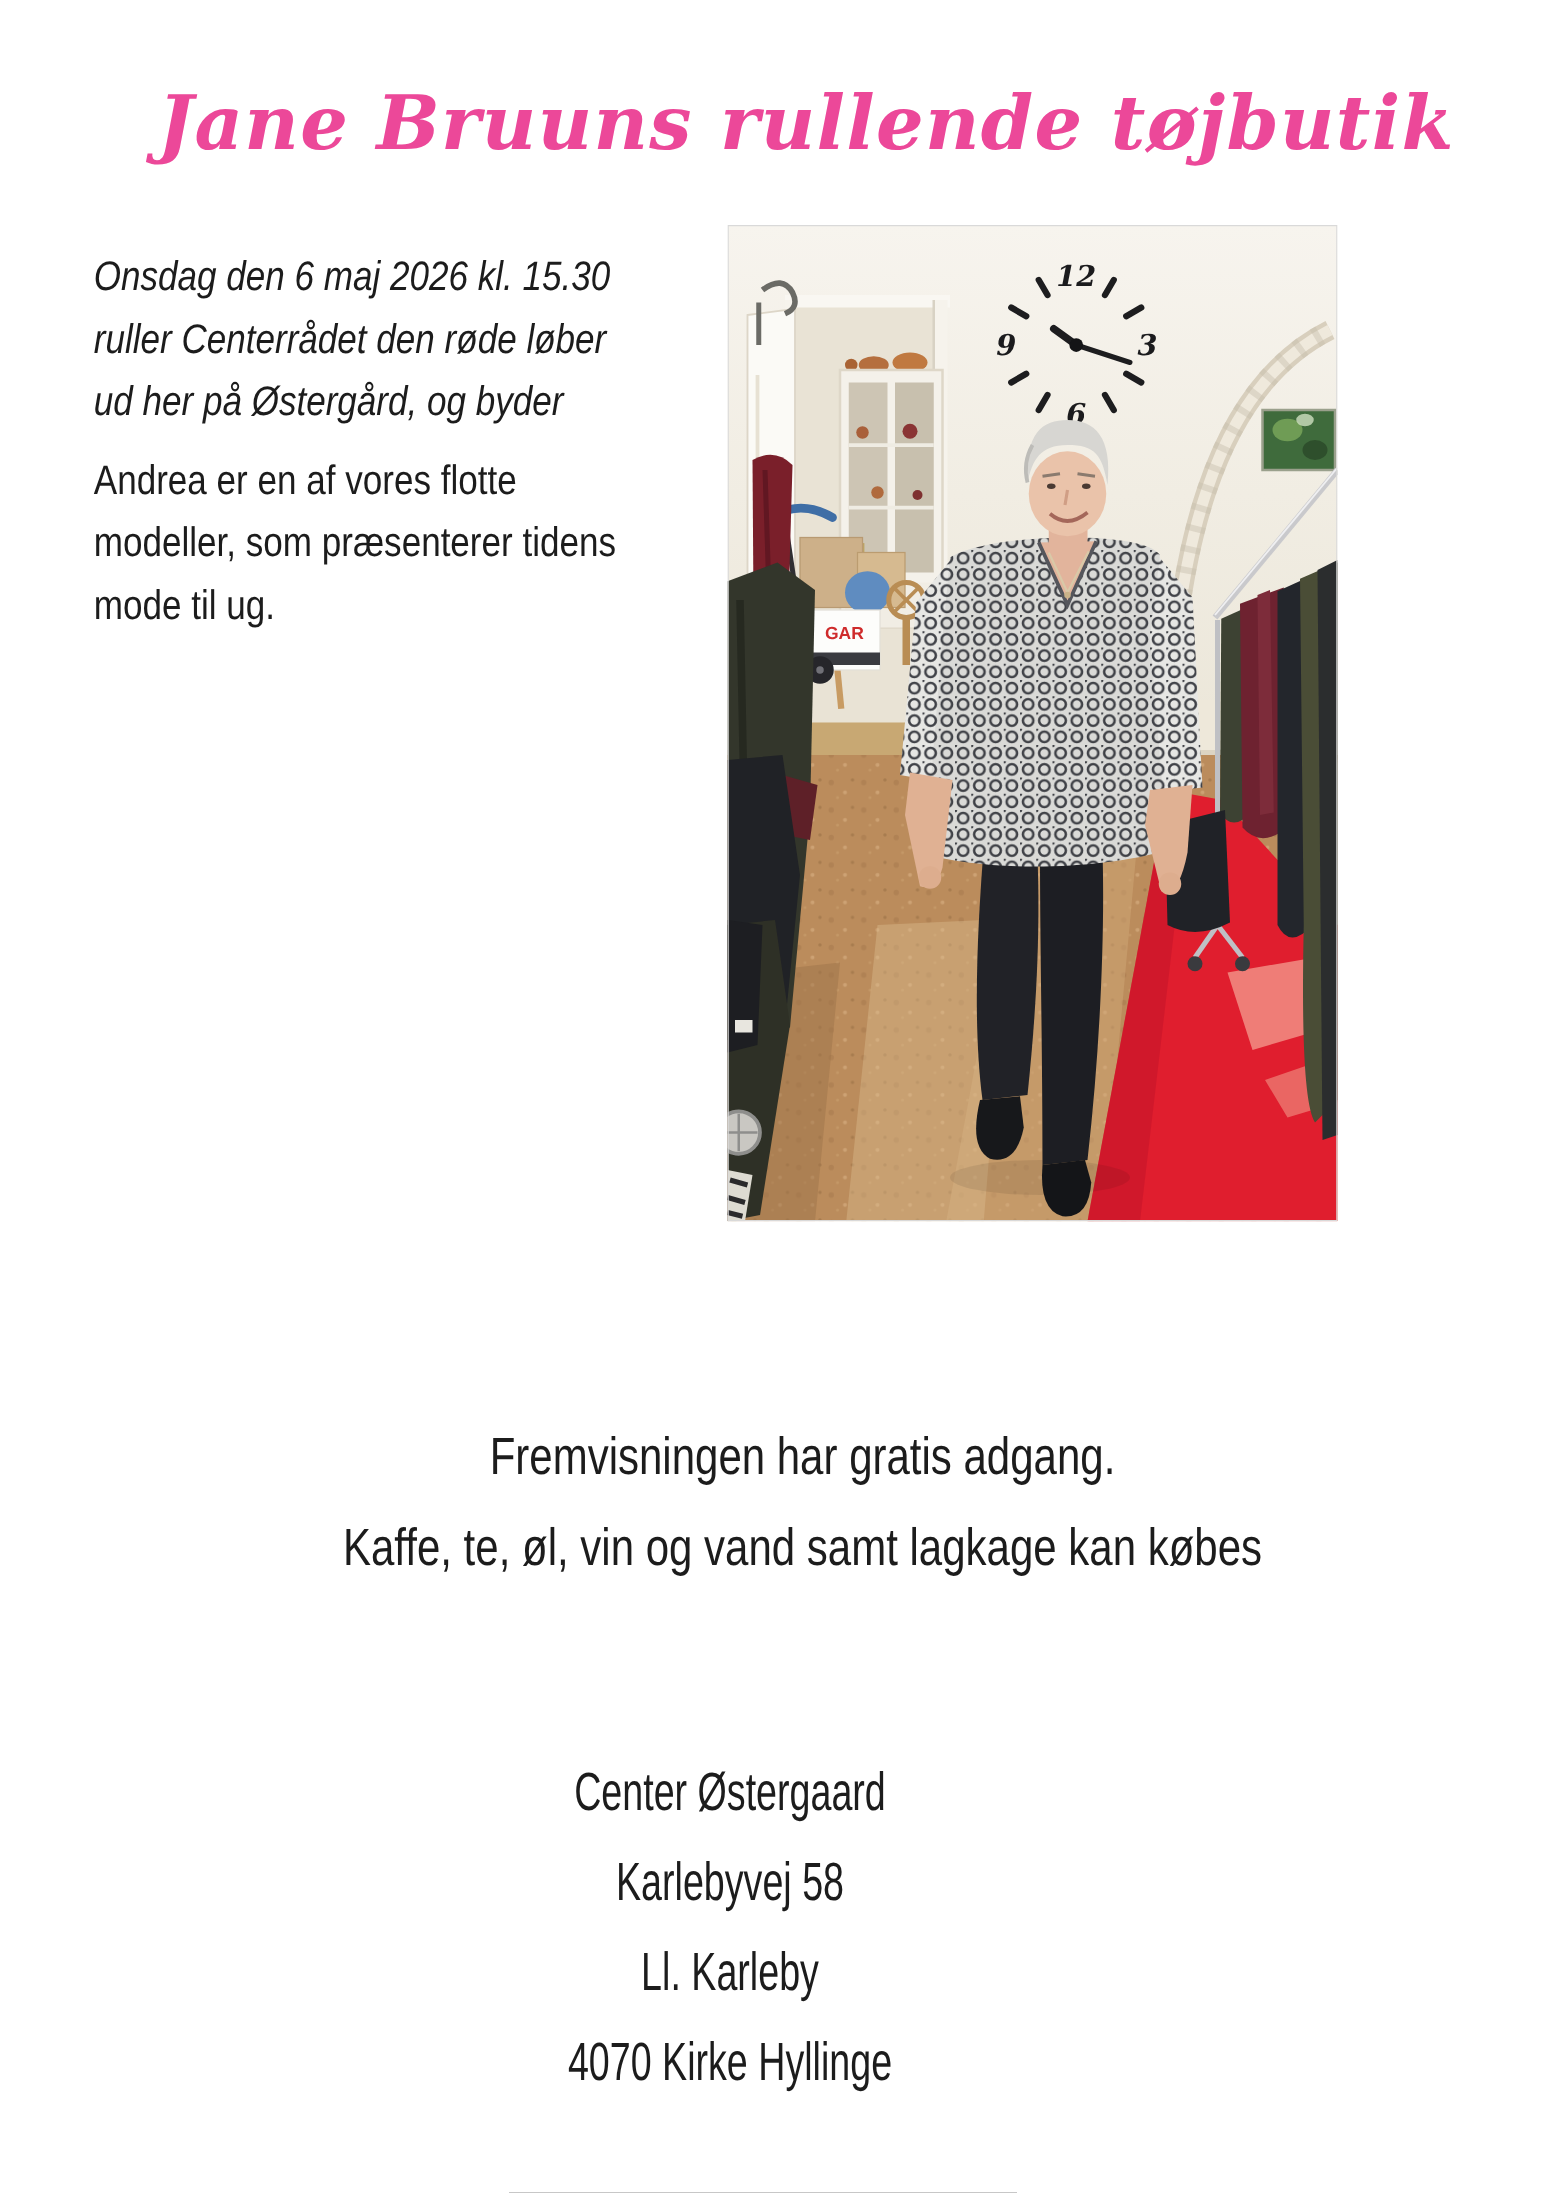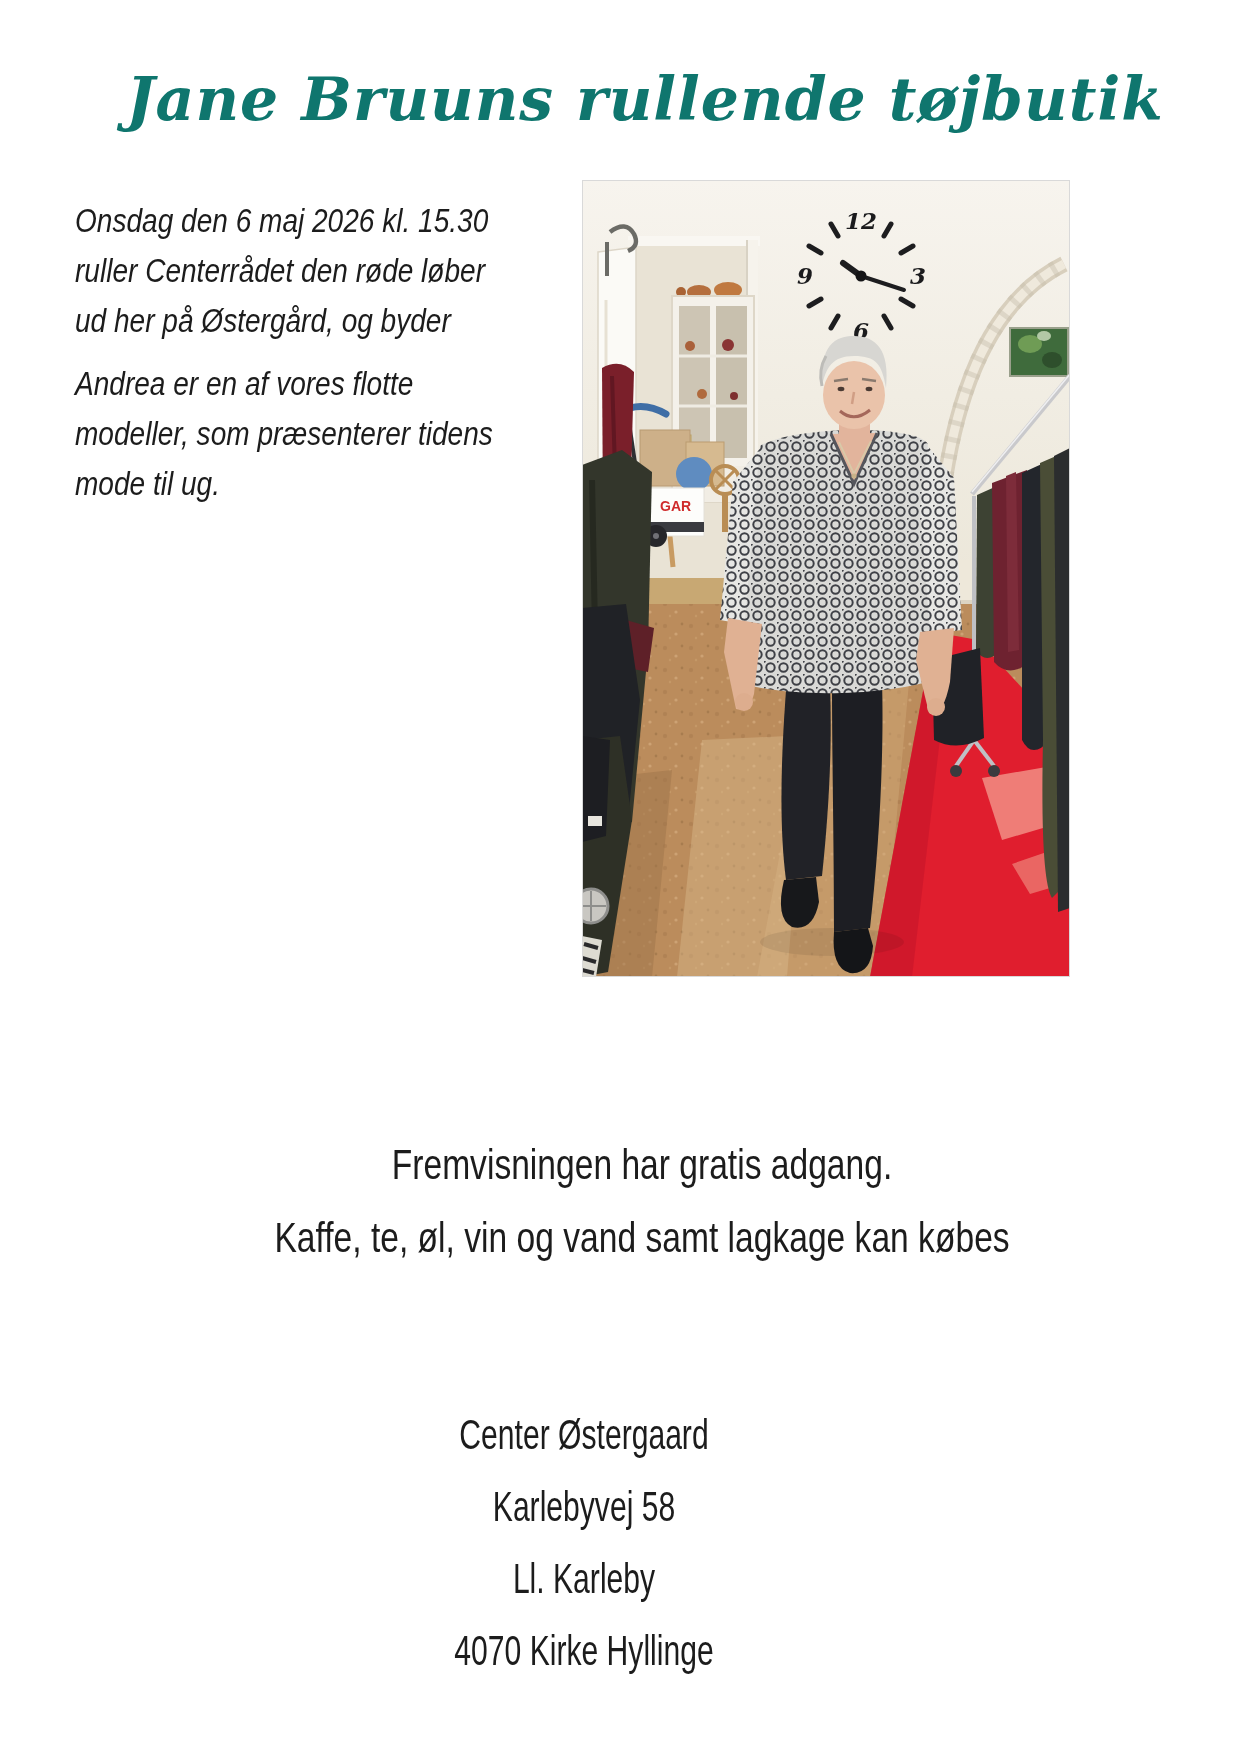--- a/index.html
+++ b/index.html
@@ -6,31 +6,31 @@
   .page{
     position:relative;width:1240px;height:1754px;margin:0 auto;
     background:#ffffff;overflow:hidden;
     font-family:"Liberation Sans","DejaVu Sans",sans-serif;color:#1c1c1c;
   }
   
   .title{
     position:absolute;top:64px;left:0;width:100%;padding-left:50px;box-sizing:border-box;
     text-align:center;font-family:"DejaVu Serif","Liberation Serif",serif;
     font-style:italic;font-weight:bold;font-size:60px;letter-spacing:1px;
-    color:#0f766e;white-space:nowrap;
+    color:#ec4899;white-space:nowrap;
   }
   
   .body-col{position:absolute;left:75px;top:196px;width:500px;}
   .bline{
     height:50px;line-height:50px;font-size:33px;white-space:pre;
     transform:scaleX(.85);transform-origin:left center;
   }
   .para-1{margin-bottom:13px;font-style:italic;}
   .para-2{margin-bottom:72px;}
-  .para-3{margin-bottom:36px;font-style:italic;}
+  .para-3{margin-bottom:36px;}
   
   .photo{position:absolute;left:582px;top:180px;width:488px;height:779px;}
   .photo svg{display:block;}
   
   .notice{position:absolute;top:1128px;left:0;width:1240px;text-align:center;margin-left:22px;}
   .nline{
     height:73px;line-height:73px;font-size:42px;white-space:pre;
     transform:scaleX(.80);transform-origin:center center;
   }
   

